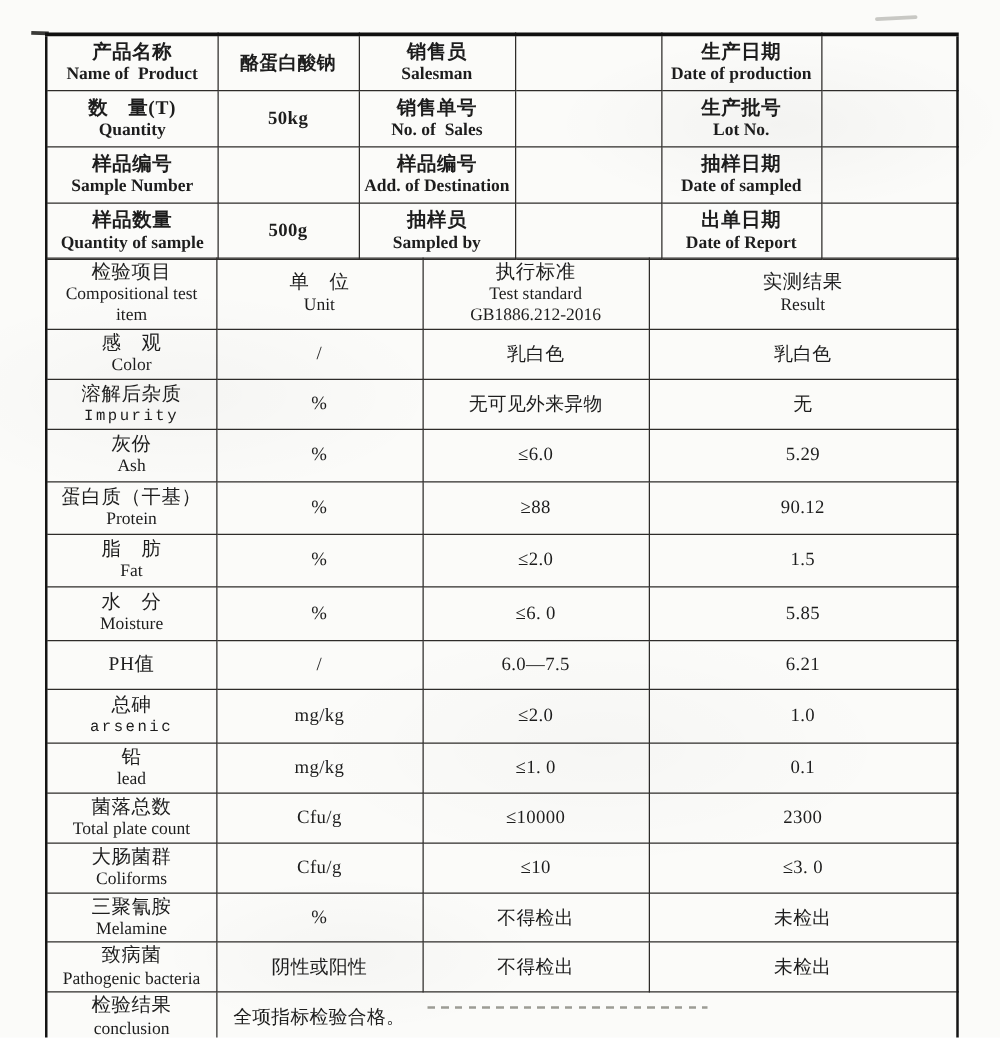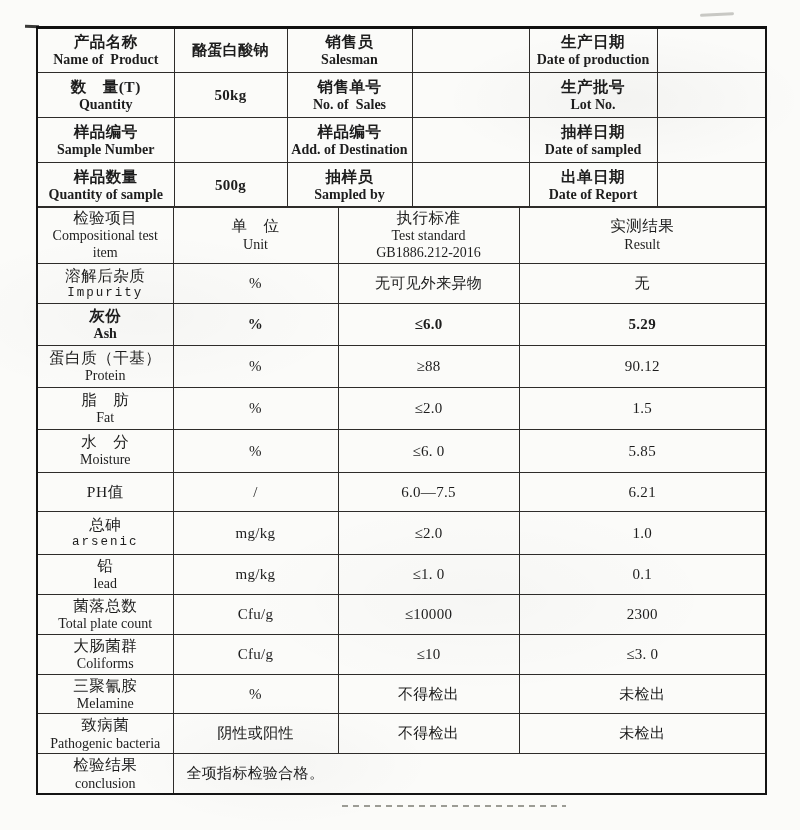--- a/index.html
+++ b/index.html
@@ -163,28 +163,37 @@
           </th>
           <th>
             <span class="zh">实测结果</span>
             <span class="en">Result</span>
           </th>
         </tr>
       </thead>
     <tbody id="test-body">
         <tr style="height: 40px;">
           <td>
+            <span class="zh">感　观</span>
+            <span class="en">Color</span>
+          </td>
+          <td><span class="val">/</span></td>
+          <td><span class="val">乳白色</span></td>
+          <td><span class="val">乳白色</span></td>
+        </tr>
+        <tr style="height: 40px;">
+          <td>
             <span class="zh">溶解后杂质</span>
             <span class="en spaced">Impurity</span>
           </td>
           <td><span class="val">%</span></td>
           <td><span class="val">无可见外来异物</span></td>
           <td><span class="val">无</span></td>
         </tr>
-        <tr style="height: 42px; font-weight: bold;">
+        <tr style="height: 42px;">
           <td>
             <span class="zh">灰份</span>
             <span class="en">Ash</span>
           </td>
           <td><span class="val">%</span></td>
           <td><span class="val">≤6.0</span></td>
           <td><span class="val">5.29</span></td>
         </tr>
         <tr style="height: 42px; margin-top: 17px;">
           <td>

